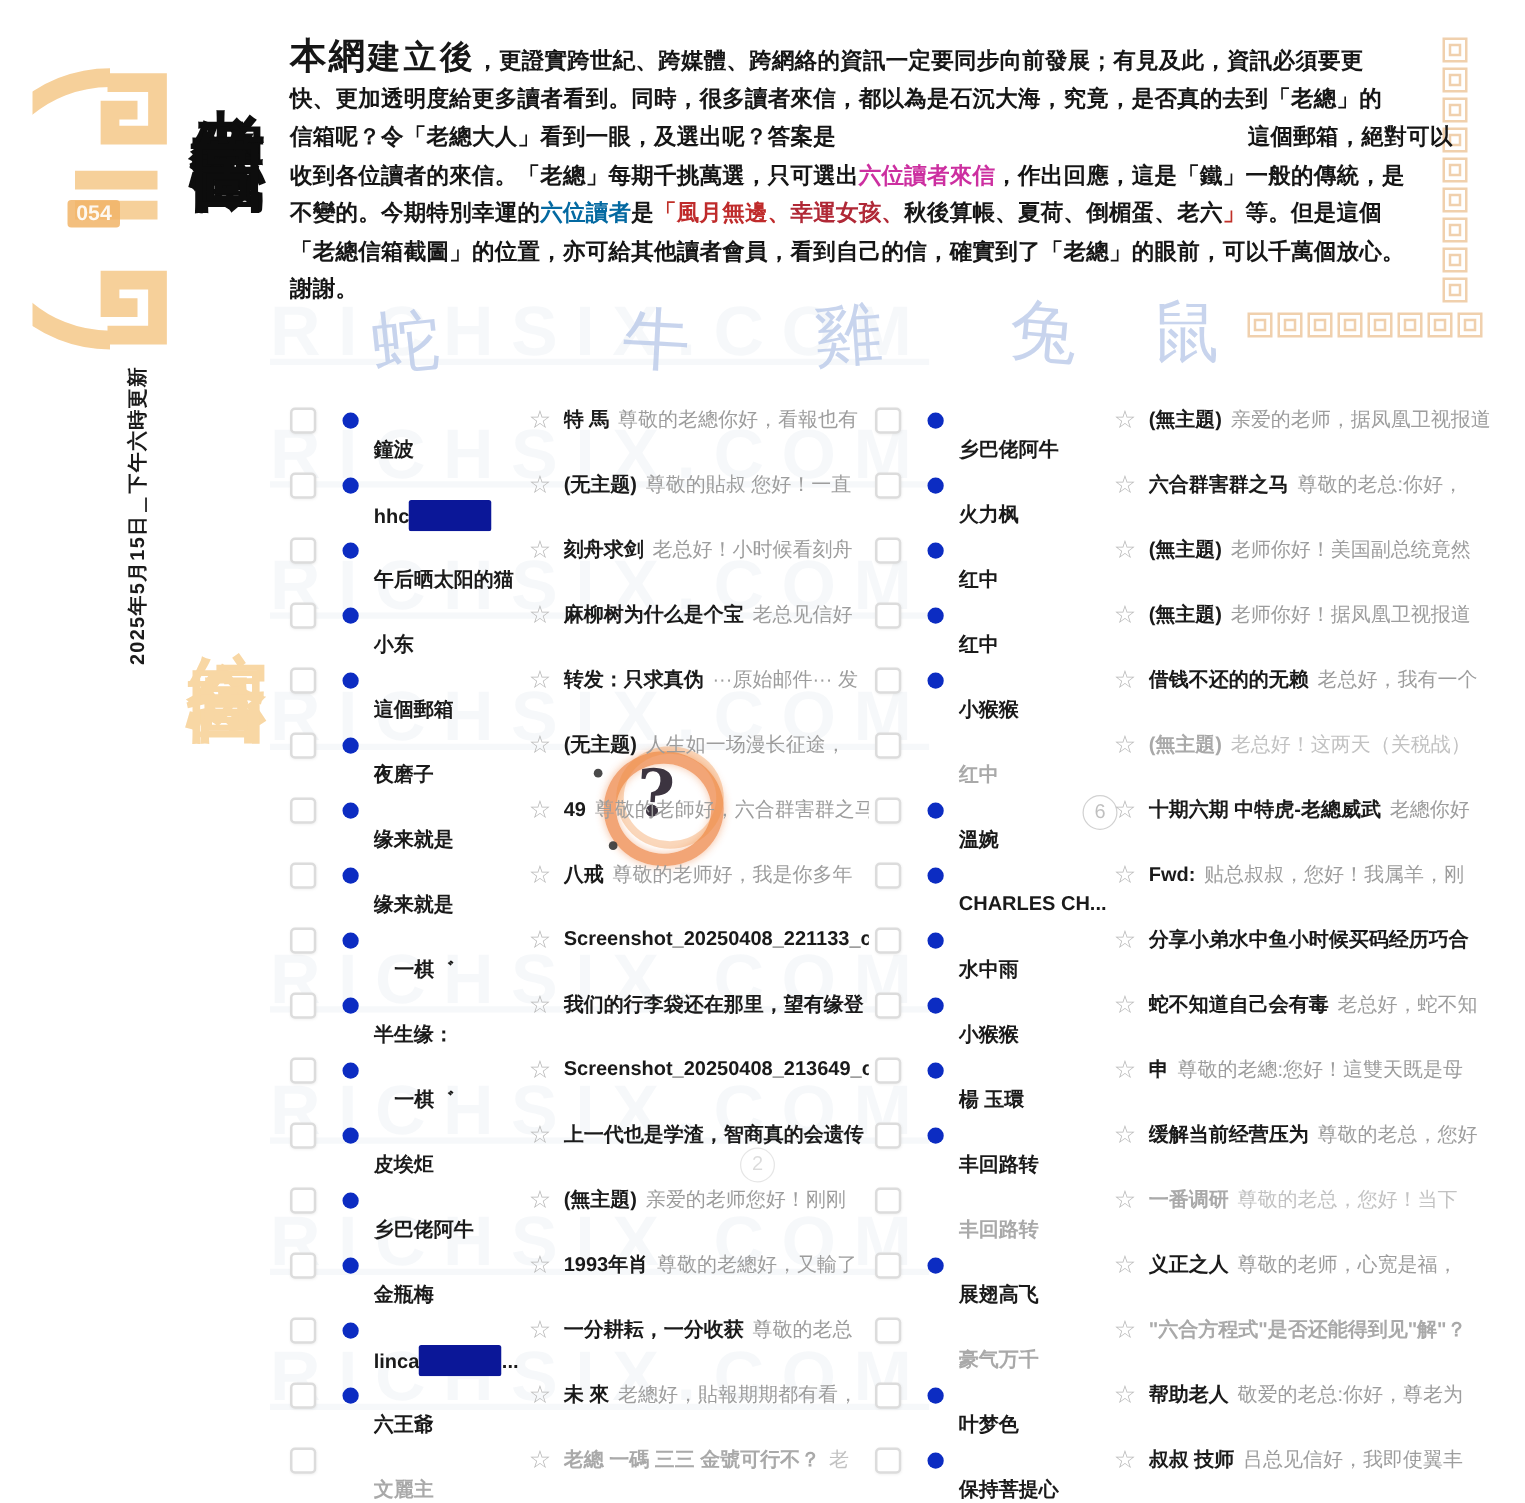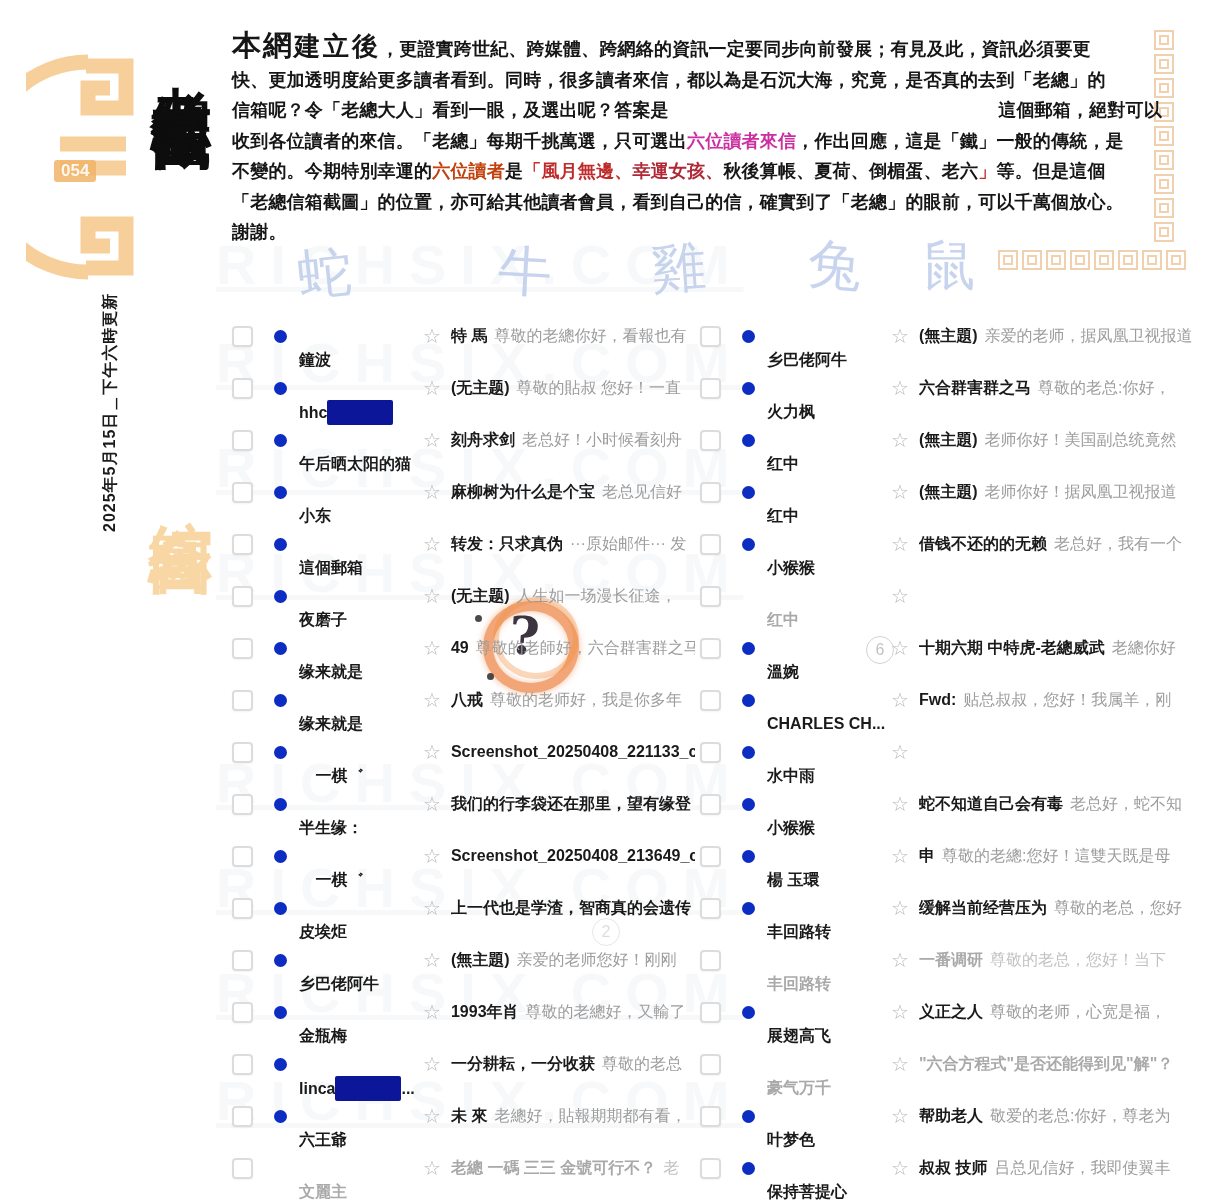--- a/index.html
+++ b/index.html
@@ -23,21 +23,21 @@
 
   
   .intro{position:absolute;left:232px;top:30px;width:930px;font-size:18px;font-weight:600;
          line-height:30.5px;color:#161616;letter-spacing:.2px;}
   .intro .line{white-space:nowrap;}
   .hd-main{font-size:29px;font-weight:900;letter-spacing:2px;}
   .hd-sub{font-size:26px;font-weight:900;letter-spacing:3px;}
   .line-flex{display:flex;}
   .line-flex .gap{flex:1;}
   .t-magenta{color:#cc2fa0;}
-  .t-darkred{color:#c2410c;}
+  .t-darkred{color:#0369a1;}
   .t-red{color:#c03028;}
   .name-red:nth-child(1){color:#a82433;}
   .name-red:nth-child(2){color:#d1356f;}
   .name-red:nth-child(3){color:#c44a23;}
   .name-red:nth-child(4){color:#c52f33;}
   .name-red:nth-child(5){color:#bf2b2b;}
   .name-red:nth-child(6){color:#b02836;}
 
   
   .wm-site{position:absolute;left:216px;width:960px;font-size:56px;font-weight:800;
@@ -336,40 +336,42 @@
       <span class="dot"></span>
       <span class="sender"><span class="sname">小猴猴</span><span class="rsuffix"></span></span>
       <span class="star">☆</span>
       <span class="subjwrap"><span class="subj">借钱不还的的无赖</span><span class="prev">老总好，我有一个</span></span>
     </div>
       <div class="row read">
       <span class="cb"></span>
       <span class="dot"></span>
       <span class="sender"><span class="sname">红中</span><span class="rsuffix"></span></span>
       <span class="star">☆</span>
+      <span class="subjwrap"><span class="subj">(無主題)</span><span class="prev">老总好！这两天（关税战）</span></span>
     </div>
       <div class="row">
       <span class="cb"></span>
       <span class="dot"></span>
       <span class="sender"><span class="sname">溫婉</span><span class="rsuffix"></span></span>
       <span class="star">☆</span>
       <span class="subjwrap"><span class="subj">十期六期 中特虎-老總威武</span><span class="prev">老總你好</span></span>
     </div>
       <div class="row">
       <span class="cb"></span>
       <span class="dot"></span>
       <span class="sender"><span class="sname">CHARLES CH...</span><span class="rsuffix"></span></span>
       <span class="star">☆</span>
       <span class="subjwrap"><span class="subj">Fwd:</span><span class="prev">贴总叔叔，您好！我属羊，刚</span></span>
     </div>
       <div class="row">
       <span class="cb"></span>
       <span class="dot"></span>
       <span class="sender"><span class="sname">水中雨</span><span class="rsuffix"></span></span>
       <span class="star">☆</span>
+      <span class="subjwrap"><span class="subj">分享小弟水中鱼小时候买码经历巧合</span></span>
     </div>
       <div class="row">
       <span class="cb"></span>
       <span class="dot"></span>
       <span class="sender"><span class="sname">小猴猴</span><span class="rsuffix"></span></span>
       <span class="star">☆</span>
       <span class="subjwrap"><span class="subj">蛇不知道自己会有毒</span><span class="prev">老总好，蛇不知</span></span>
     </div>
       <div class="row">
       <span class="cb"></span>

